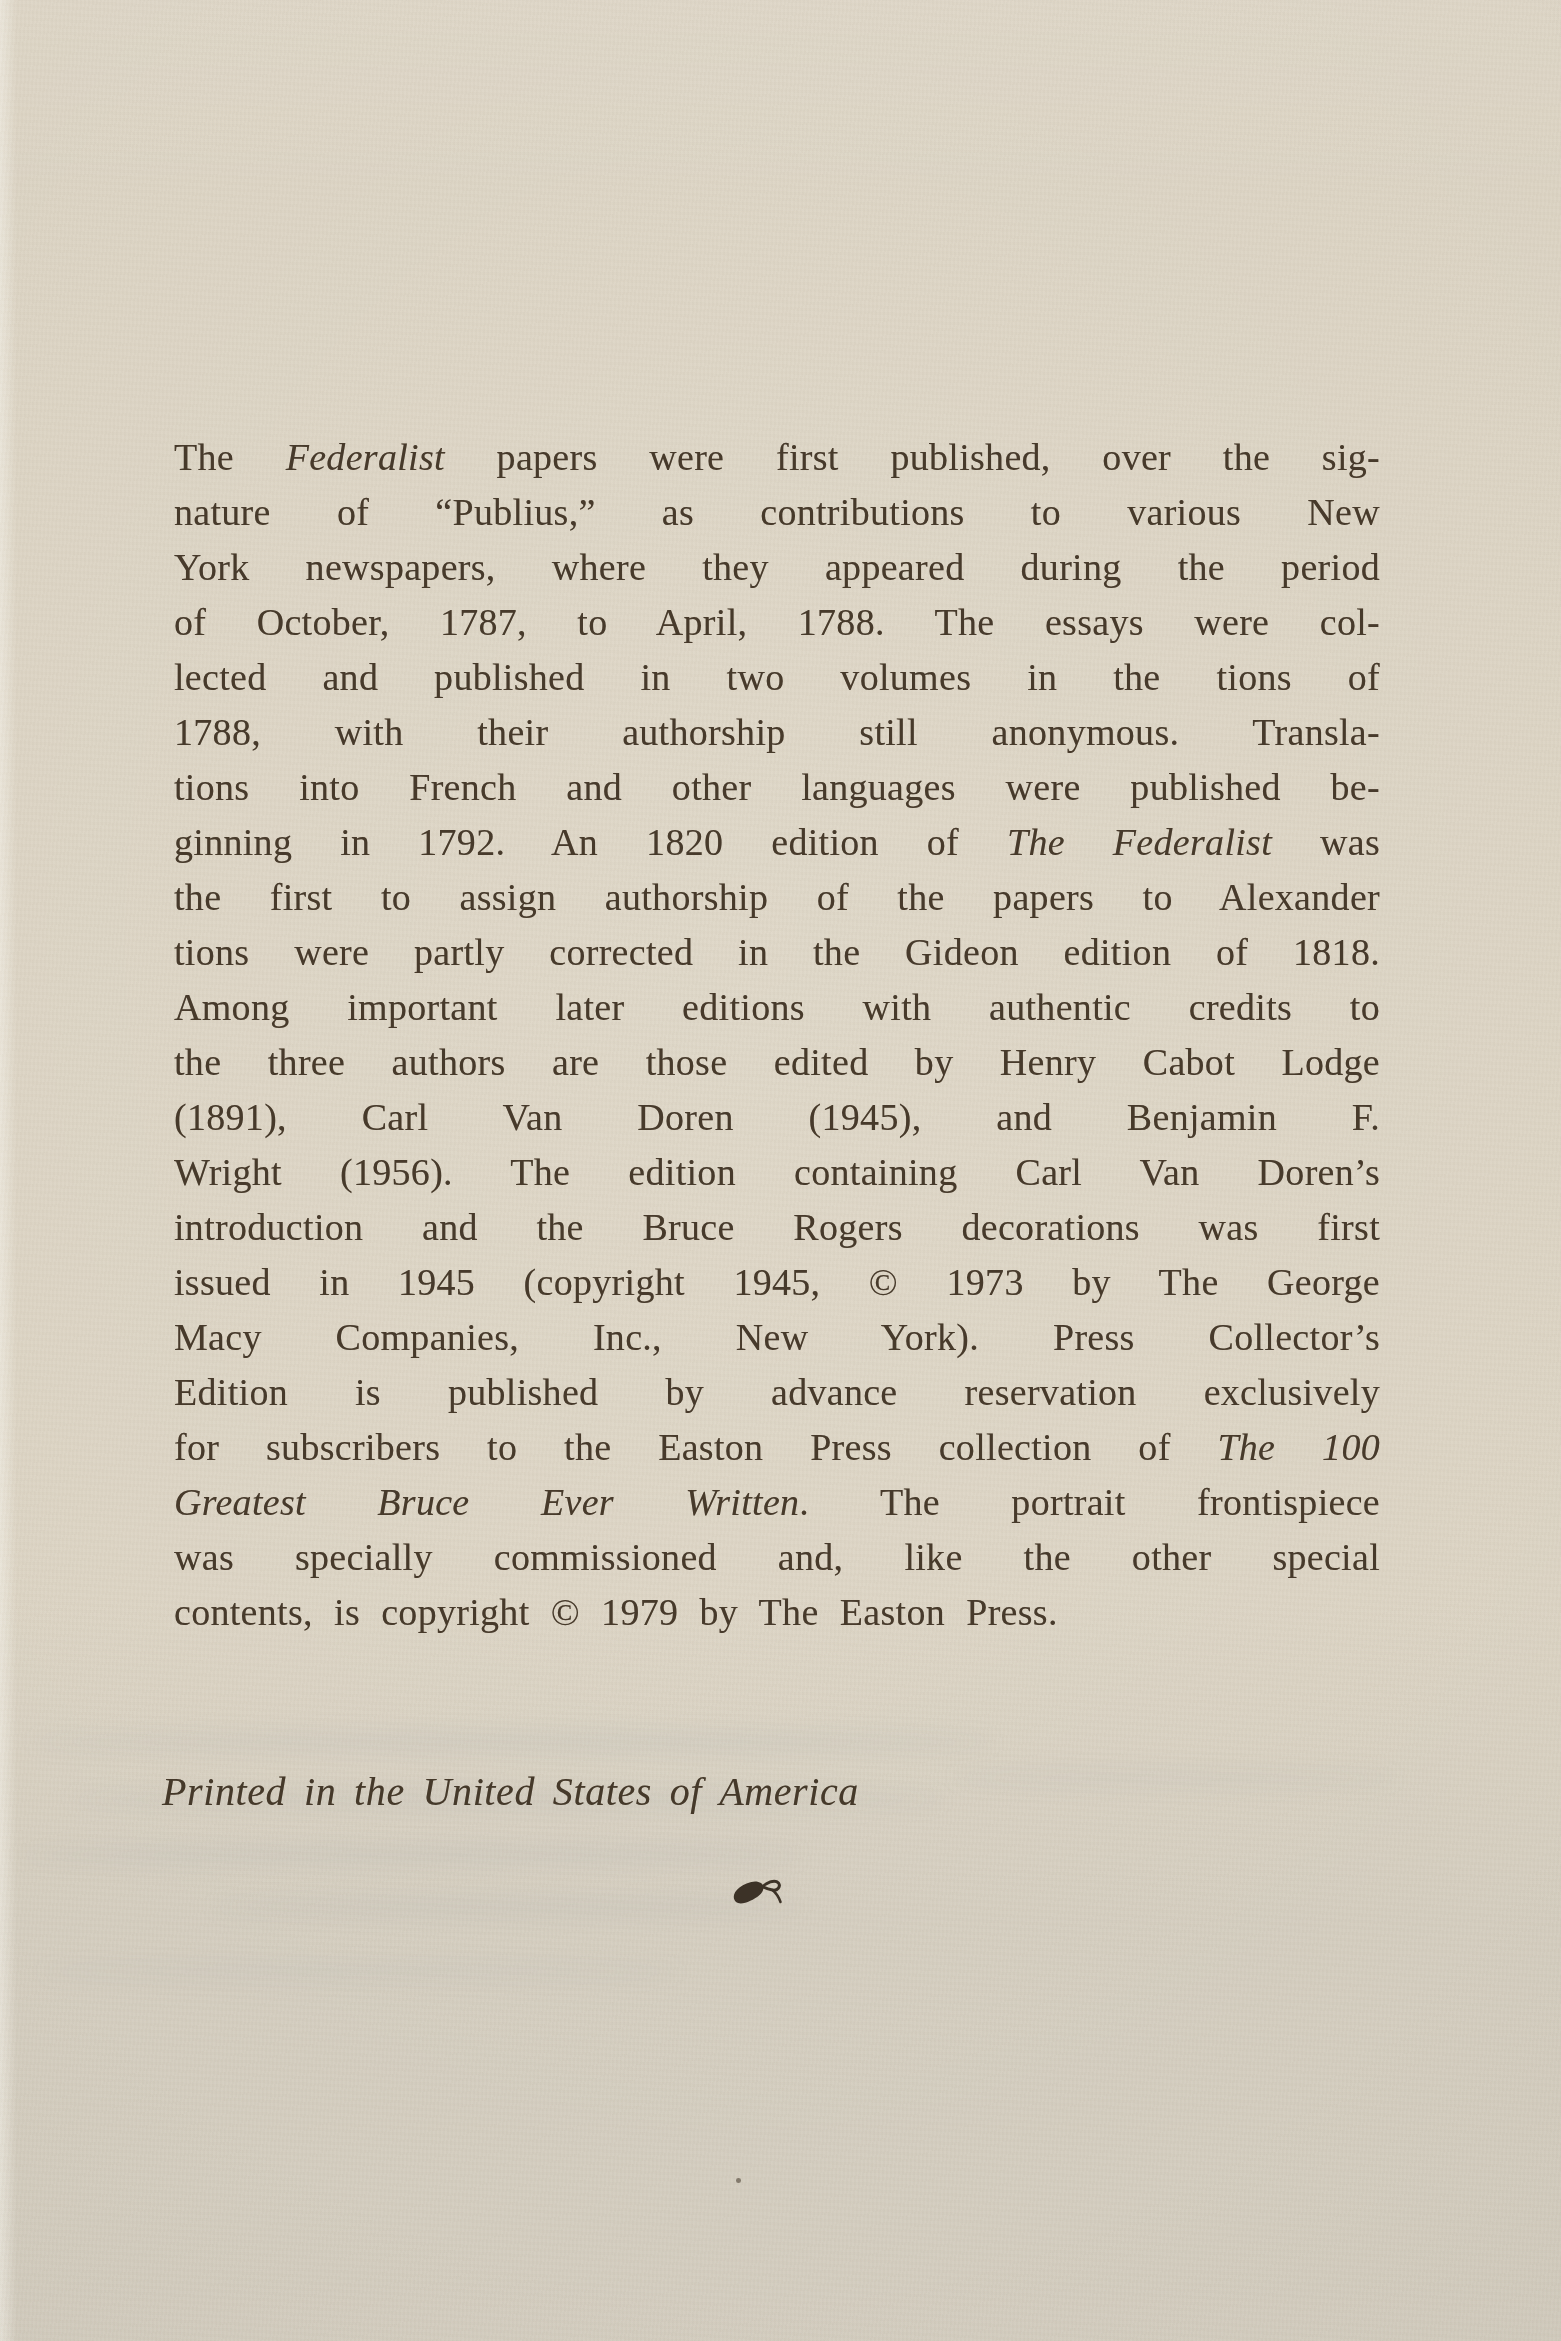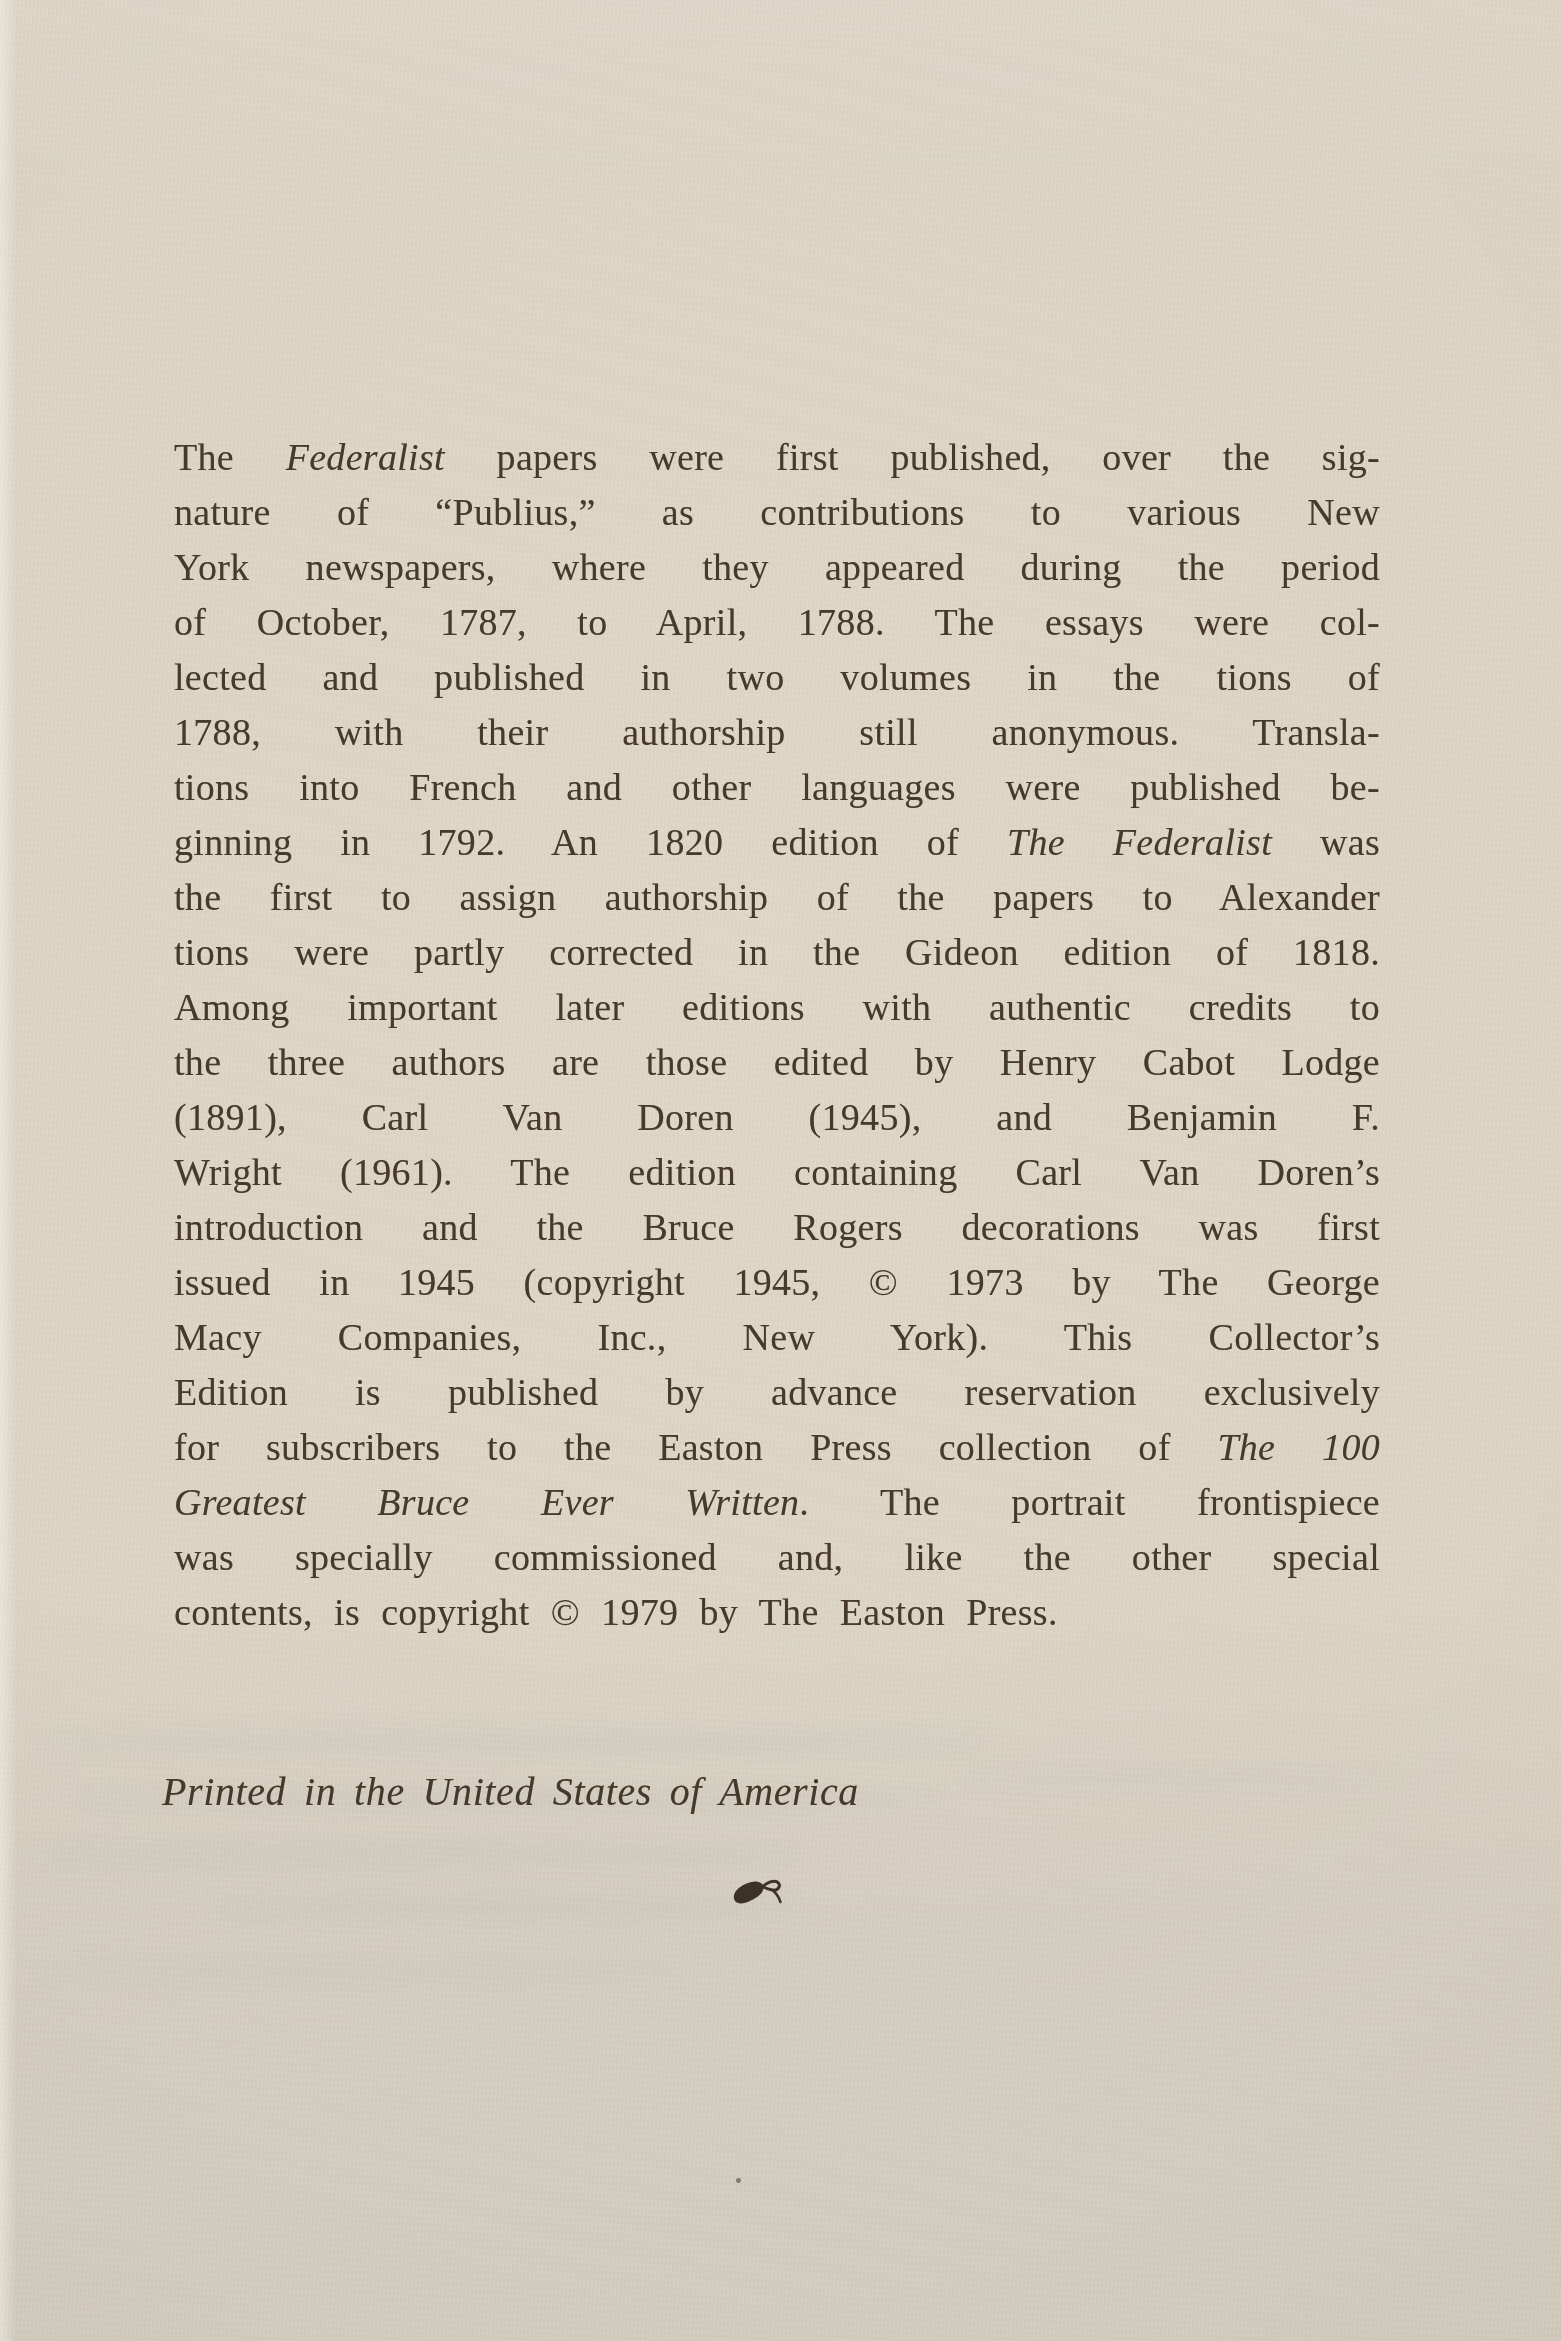--- a/index.html
+++ b/index.html
@@ -121,24 +121,24 @@
     <div class="line"><span>of October, 1787, to April, 1788. The essays were col-</span></div>
     <div class="line"><span>lected and published in two volumes in the tions of</span></div>
     <div class="line"><span>1788, with their authorship still anonymous. Transla-</span></div>
     <div class="line"><span>tions into French and other languages were published be-</span></div>
     <div class="line"><span>ginning in 1792. An 1820 edition of </span><span class="italic">The Federalist</span><span> was</span></div>
     <div class="line"><span>the first to assign authorship of the papers to Alexander</span></div>
     <div class="line"><span>tions were partly corrected in the Gideon edition of 1818.</span></div>
     <div class="line"><span>Among important later editions with authentic credits to</span></div>
     <div class="line"><span>the three authors are those edited by Henry Cabot Lodge</span></div>
     <div class="line"><span>(1891), Carl Van Doren (1945), and Benjamin F.</span></div>
-    <div class="line"><span>Wright (1961). The edition containing Carl Van Doren’s</span></div>
+    <div class="line"><span>Wright (1956). The edition containing Carl Van Doren’s</span></div>
     <div class="line"><span>introduction and the Bruce Rogers decorations was first</span></div>
     <div class="line"><span>issued in 1945 (copyright 1945, © 1973 by The George</span></div>
-    <div class="line"><span>Macy Companies, Inc., New York). This Collector’s</span></div>
+    <div class="line"><span>Macy Companies, Inc., New York). Press Collector’s</span></div>
     <div class="line"><span>Edition is published by advance reservation exclusively</span></div>
     <div class="line"><span>for subscribers to the Easton Press collection of </span><span class="italic">The 100</span><span></span></div>
     <div class="line"><span></span><span class="italic">Greatest Bruce Ever Written</span><span>. The portrait frontispiece</span></div>
     <div class="line"><span>was specially commissioned and, like the other special</span></div>
     <div class="line last"><span>contents, is copyright © 1979 by The Easton Press.</span></div>
   </div>
 
   <div class="printed-line">Printed in the United States of America</div>
 
   <svg class="ornament" viewBox="0 0 120 80" xmlns="http://www.w3.org/2000/svg" aria-hidden="true">

